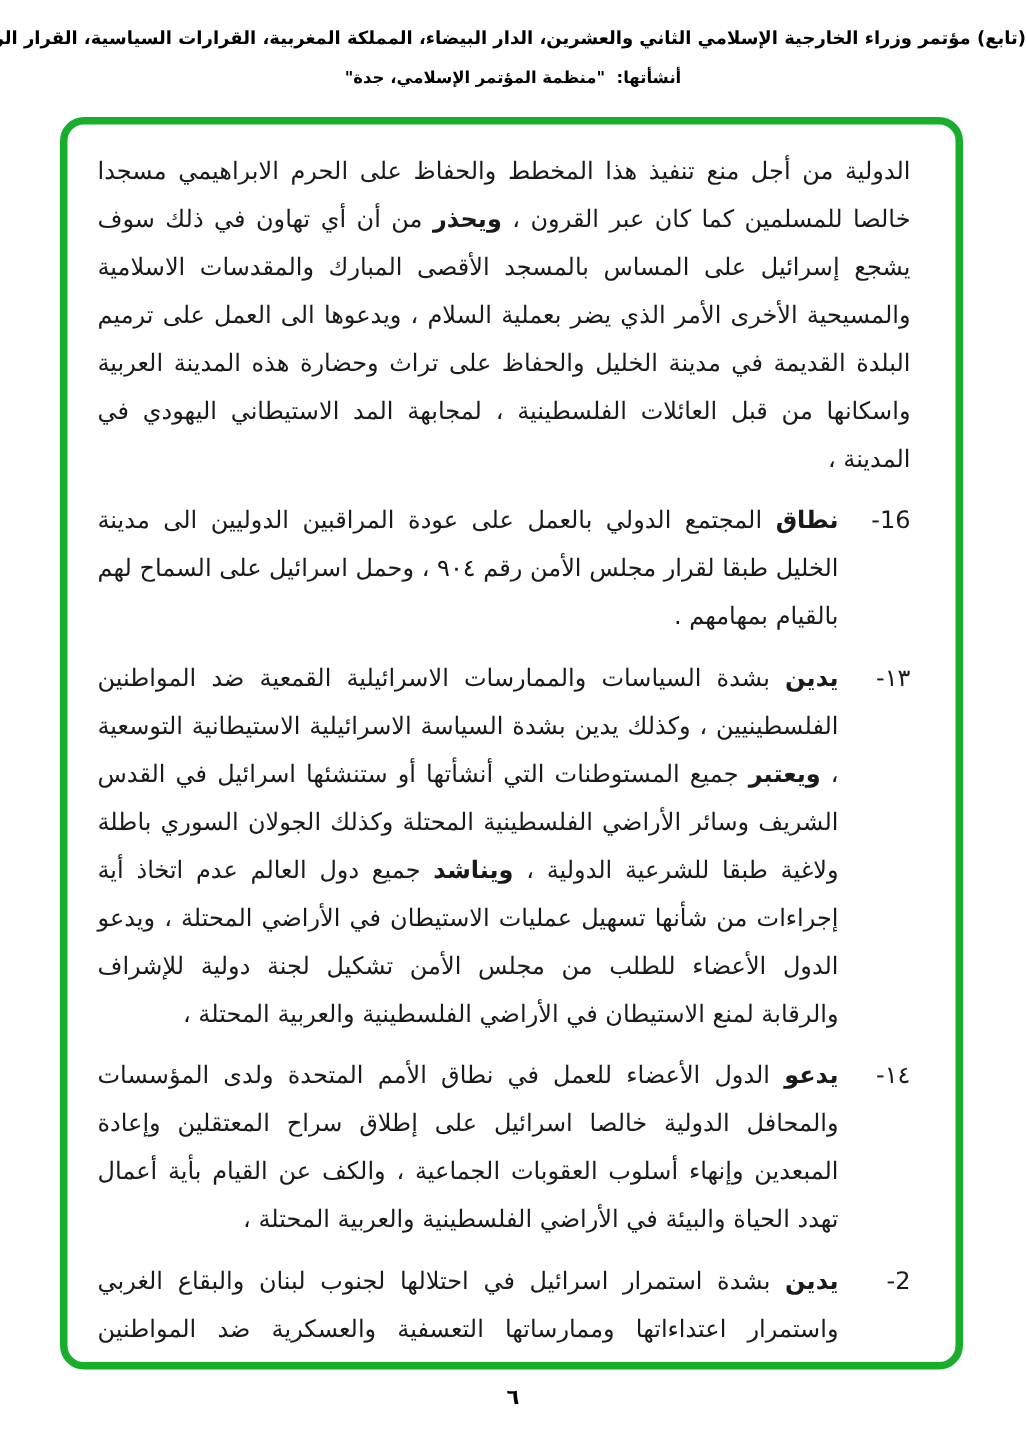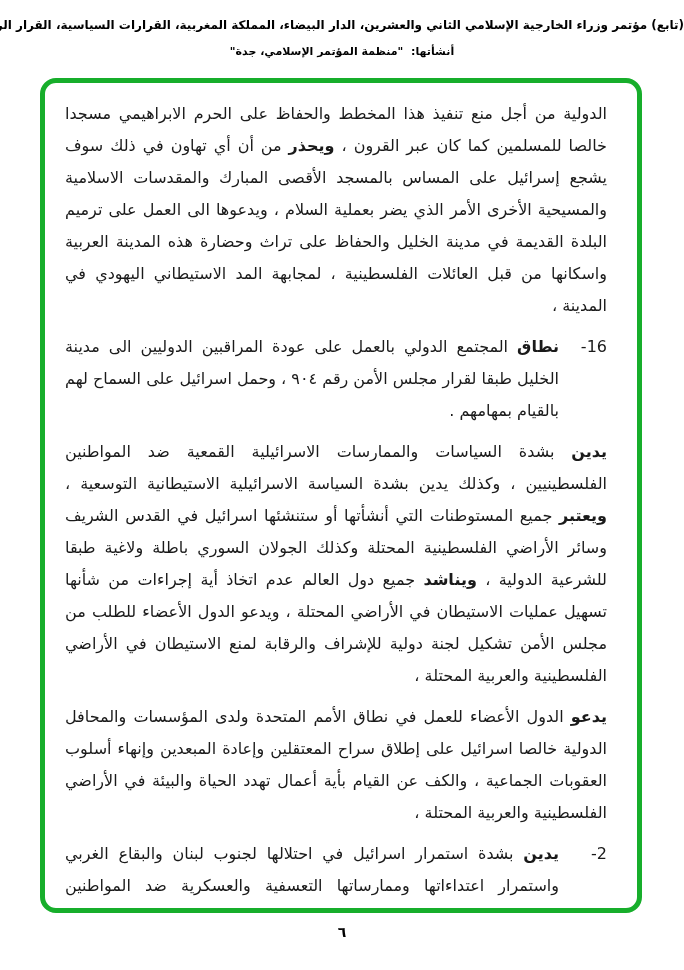--- a/index.html
+++ b/index.html
@@ -104,24 +104,26 @@
   <div class="content">
 
     <p class="intro"><span>الدولية من أجل منع تنفيذ هذا المخطط والحفاظ على الحرم الابراهيمي مسجدا خالصا للمسلمين كما كان عبر القرون ، </span><span class="b">ويحذر</span><span> من أن أي تهاون في ذلك سوف يشجع إسرائيل على المساس بالمسجد الأقصى المبارك والمقدسات الاسلامية والمسيحية الأخرى الأمر الذي يضر بعملية السلام ، ويدعوها الى العمل على ترميم البلدة القديمة في مدينة الخليل والحفاظ على تراث وحضارة هذه المدينة العربية واسكانها من قبل العائلات الفلسطينية ، لمجابهة المد الاستيطاني اليهودي في المدينة ،</span></p>
 
     <div class="item">
       <span class="num">16-</span>
       <p class="itext"><span class="b">نطاق</span><span> المجتمع الدولي بالعمل على عودة المراقبين الدوليين الى مدينة الخليل طبقا لقرار مجلس الأمن رقم ٩٠٤ ، وحمل اسرائيل على السماح لهم بالقيام بمهامهم .</span></p>
     </div>
 
     <div class="item">
+      <span class="num">١٣-</span>
       <p class="itext"><span class="b">يدين</span><span> بشدة السياسات والممارسات الاسرائيلية القمعية ضد المواطنين الفلسطينيين ، وكذلك يدين بشدة السياسة الاسرائيلية الاستيطانية التوسعية ، </span><span class="b">ويعتبر</span><span> جميع المستوطنات التي أنشأتها أو ستنشئها اسرائيل في القدس الشريف وسائر الأراضي الفلسطينية المحتلة وكذلك الجولان السوري باطلة ولاغية طبقا للشرعية الدولية ، </span><span class="b">ويناشد</span><span> جميع دول العالم عدم اتخاذ أية إجراءات من شأنها تسهيل عمليات الاستيطان في الأراضي المحتلة ، ويدعو الدول الأعضاء للطلب من مجلس الأمن تشكيل لجنة دولية للإشراف والرقابة لمنع الاستيطان في الأراضي الفلسطينية والعربية المحتلة ،</span></p>
     </div>
 
     <div class="item">
+      <span class="num">١٤-</span>
       <p class="itext"><span class="b">يدعو</span><span> الدول الأعضاء للعمل في نطاق الأمم المتحدة ولدى المؤسسات والمحافل الدولية خالصا اسرائيل على إطلاق سراح المعتقلين وإعادة المبعدين وإنهاء أسلوب العقوبات الجماعية ، والكف عن القيام بأية أعمال تهدد الحياة والبيئة في الأراضي الفلسطينية والعربية المحتلة ،</span></p>
     </div>
 
     <div class="item">
       <span class="num">2-</span>
       <p class="itext"><span class="b">يدين</span><span> بشدة استمرار اسرائيل في احتلالها لجنوب لبنان والبقاع الغربي واستمرار اعتداءاتها وممارساتها التعسفية والعسكرية ضد المواطنين اللبنانيين وضد اللاجئين الفلسطينيين في مخيمات لبنان ، </span></p>
     </div>
 
   </div>
 </div>

